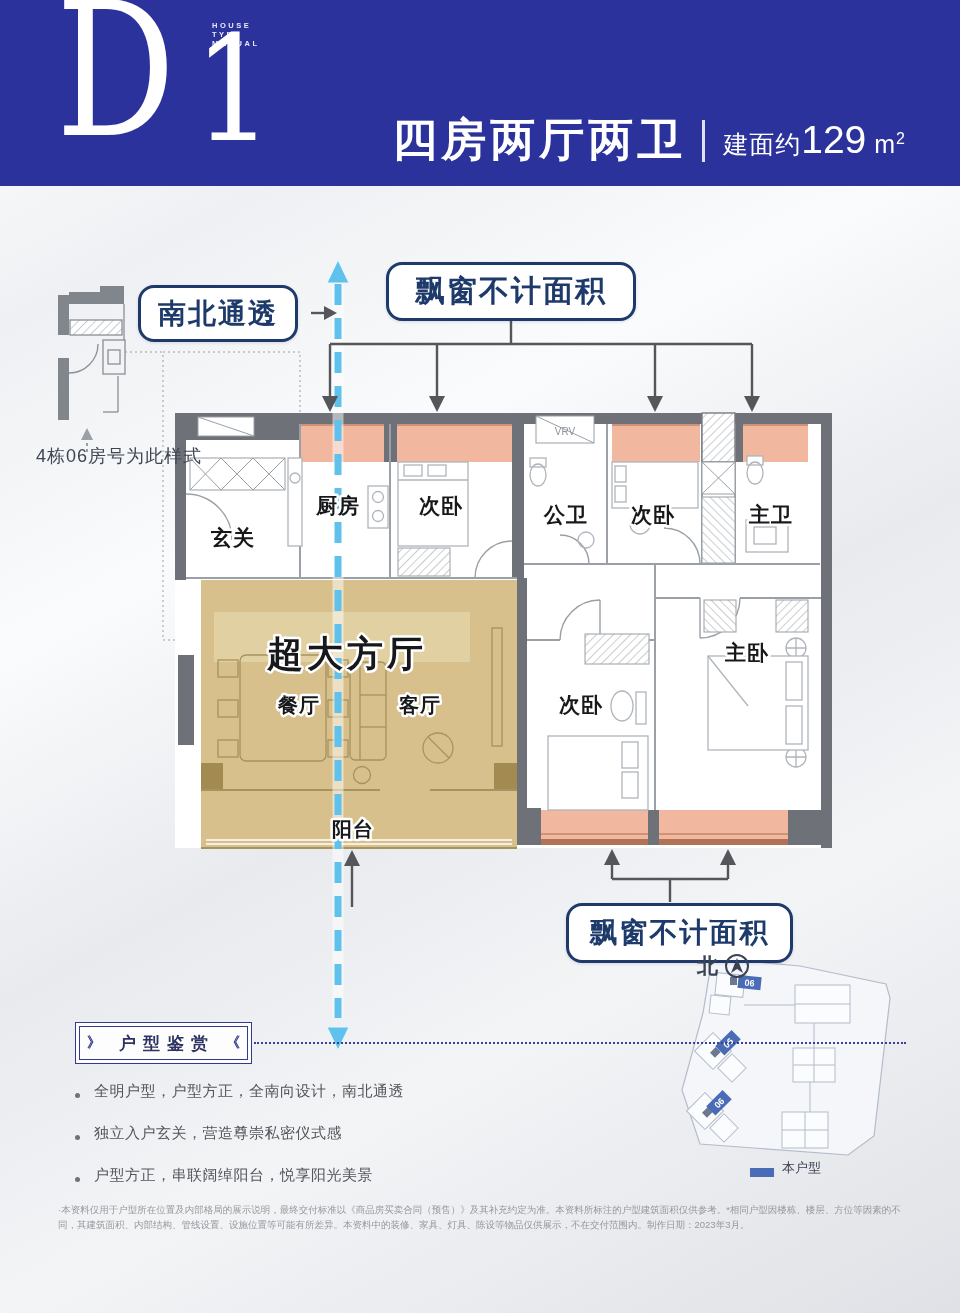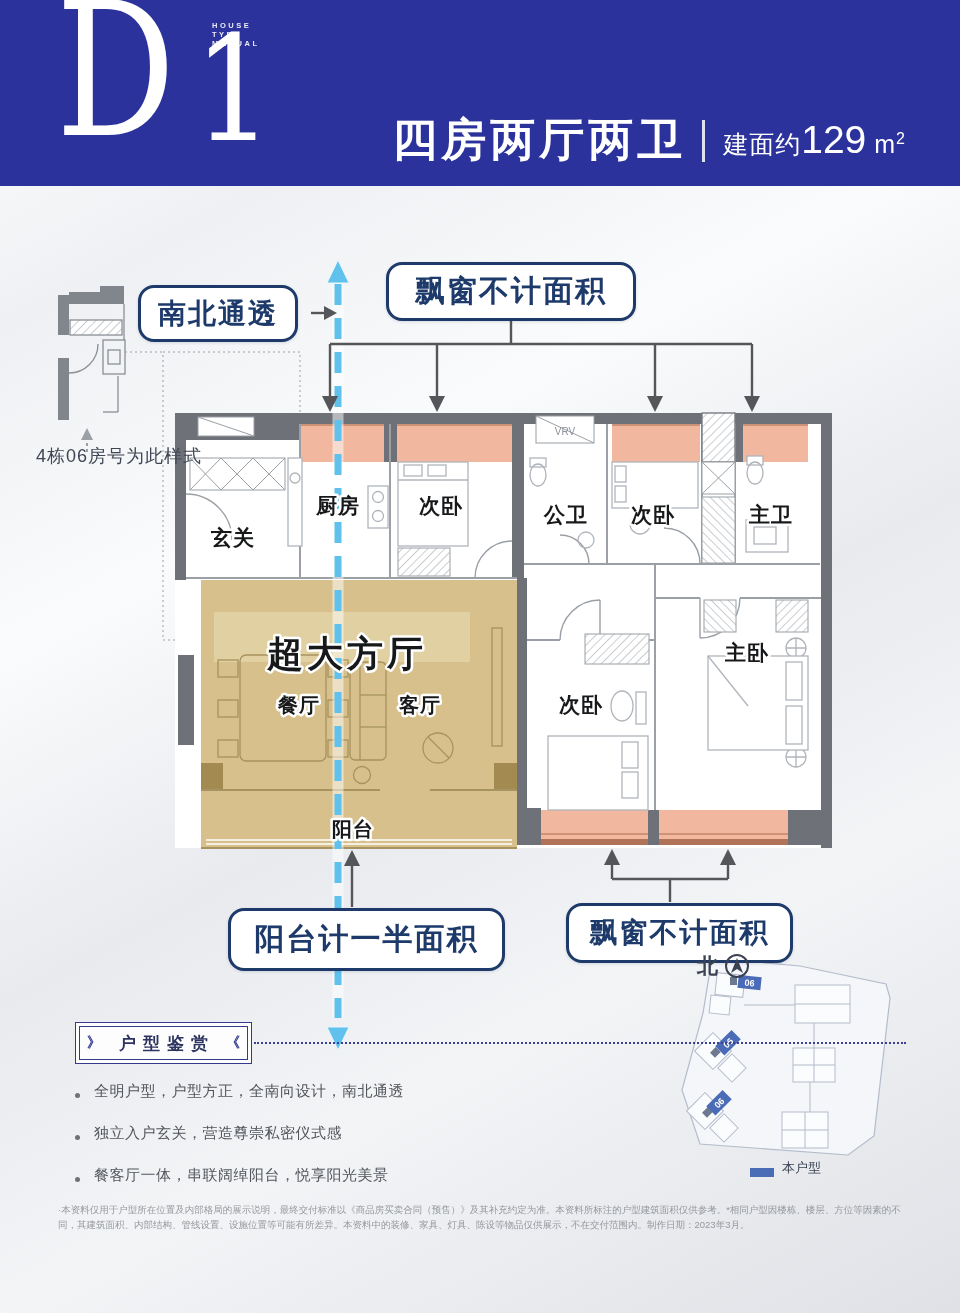--- a/index.html
+++ b/index.html
@@ -375,21 +375,20 @@
           <g transform="rotate(-45 719 1102)">
             <rect x="707" y="1096" width="23" height="13" fill="#4a6bb5"></rect>
             <text x="718.5" y="1106" class="tag-t">06</text>
           </g>
         </g>
       </g>
     </svg>
 
     <div class="callout co-nanbei">南北通透</div>
     <div class="callout co-pc-top">飘窗不计面积</div>
-    <div class="callout co-yangtai">阳台计一半面积</div>
     <div class="callout co-pc-bot">飘窗不计面积</div>
 
     <div class="sample-caption">4栋06房号为此样式</div>
 
     <div class="north">
       <span>北</span>
       <svg width="26" height="26" viewBox="0 0 26 26">
         <circle cx="13" cy="13" r="11" fill="none" stroke="#3a4152" stroke-width="2"></circle>
         <polygon points="13,5 7,20 13,16 19,20" fill="#3a4152"></polygon>
       </svg>
@@ -412,18 +411,18 @@
     <div class="bullet b-l1">
         <span class="dot"></span>
         <span>全明户型，户型方正，全南向设计，南北通透</span>
       </div>
     <div class="bullet b-l2">
         <span class="dot"></span>
         <span>独立入户玄关，营造尊崇私密仪式感</span>
       </div>
     <div class="bullet b-l3">
         <span class="dot"></span>
-        <span>餐客厅一体，串联阔绰阳台，悦享阳光美景</span>
+        <span>户型方正，串联阔绰阳台，悦享阳光美景</span>
       </div>
 
     <div class="disclaimer">·本资料仅用于户型所在位置及内部格局的展示说明，最终交付标准以《商品房买卖合同（预售）》及其补充约定为准。本资料所标注的户型建筑面积仅供参考。*相同户型因楼栋、楼层、方位等因素的不同，其建筑面积、内部结构、管线设置、设施位置等可能有所差异。本资料中的装修、家具、灯具、陈设等物品仅供展示，不在交付范围内。制作日期：2023年3月。</div>
   </div>
 </div>
 
 </body></html>

